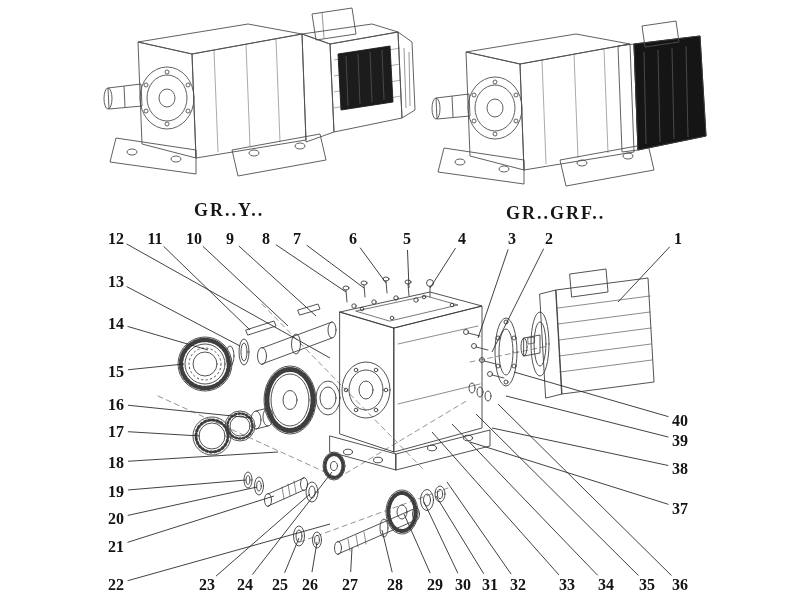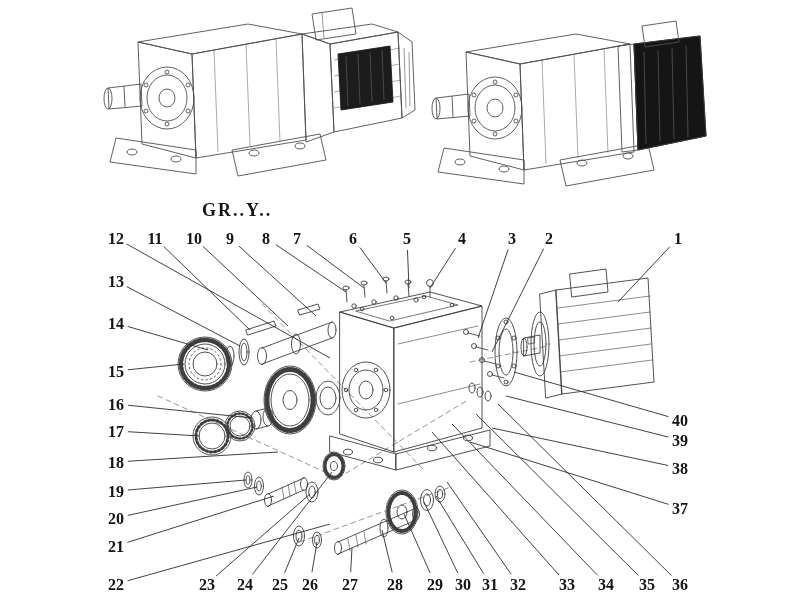--- a/index.html
+++ b/index.html
@@ -1,20 +1,20 @@
 <!DOCTYPE html>
 <html><head>
 <meta charset="utf-8">
 <style>
   html,body{margin:0;padding:0;background:#ffffff;}
   .stage{position:relative;width:800px;height:600px;background:#ffffff;overflow:hidden;
          font-family:"Liberation Serif",serif;}
   .stage svg{position:absolute;left:0;top:0;}
   .series-label{position:absolute;font-weight:700;font-size:18px;letter-spacing:2px;color:#161616;}
-  #label-left{left:202px;top:200px;}
+  #label-left{left:194px;top:200px;}
   #label-right{left:506px;top:203px;}
   .leader{stroke:#2c2c2c;stroke-width:0.9;}
   .callout{font-family:"Liberation Serif",serif;font-size:16px;font-weight:700;fill:#141414;text-anchor:middle;}
 </style>
 </head>
 <body>
 
 <div class="stage">
   <svg width="800" height="600" viewBox="0 0 800 600">
 
@@ -369,13 +369,14 @@
         <line x1="668.262728852182" y1="465.5027082664217" x2="492" y2="428" class="leader"></line>
         <text x="680" y="473.5" class="callout">38</text>
         <line x1="668.3661985085942" y1="437.0581191630928" x2="506" y2="396" class="leader"></line>
         <text x="680" y="445.5" class="callout">39</text>
         <line x1="668.4722531071337" y1="416.6666755972435" x2="514" y2="372" class="leader"></line>
         <text x="680" y="425.5" class="callout">40</text>
       </g>
   </svg>
 
   <div class="series-label" id="label-left">GR..Y..</div>
+  <div class="series-label" id="label-right">GR..GRF..</div>
 </div>
 
 </body></html>

